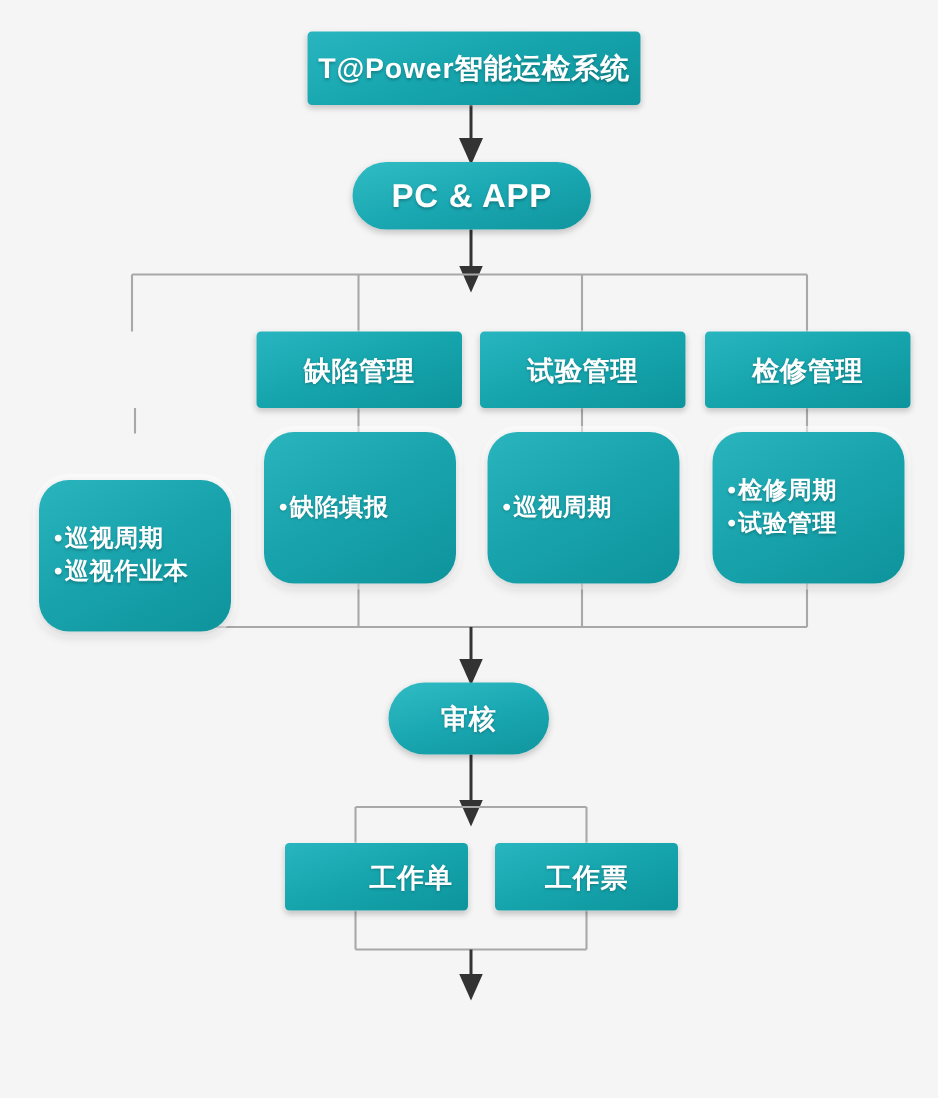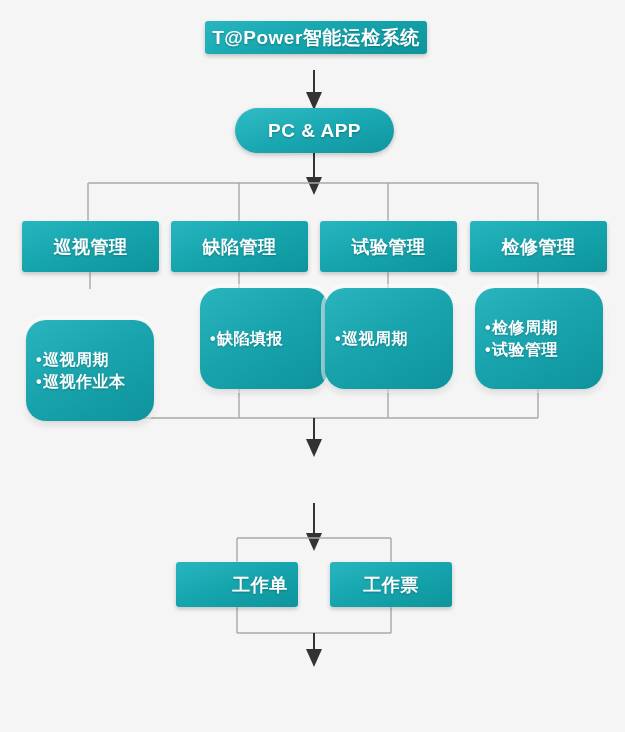--- a/index.html
+++ b/index.html
@@ -82,60 +82,60 @@
     white-space: nowrap;
   }
   .card li::before {
     content: "•";
     margin-right: 1px;
   }
 
   
   #title-node {
     left: 205px; top: 21px;
-    width: 222px; height: 33px;
+    width: 222px; height: 49px;
     font-size: 19px;
   }
   #channel-node {
     left: 235px; top: 108px;
     width: 159px; height: 45px;
-    font-size: 19px;
+    font-size: 22px;
   }
 
   .mgmt {
     top: 221px;
     width: 137px; height: 51px;
     font-size: 18px;
   }
   #mgmt-0 { left: 22px; }
   #mgmt-1 { left: 171px; }
   #mgmt-2 { left: 320px; }
   #mgmt-3 { left: 470px; align-items: center; }
 
   .detail {
     top: 288px;
     width: 128px; height: 101px;
   }
   #detail-0 { left: 26px; margin-top: 32px; }
-  #detail-1 { left: 176px; margin-left: 24px; }
+  #detail-1 { left: 176px; }
   #detail-2 { left: 325px; }
   #detail-3 { left: 475px; }
 
   #review-node {
     left: 259px; top: 455px;
     width: 107px; height: 48px;
     font-size: 18px;
   }
 
   .ticket {
     top: 562px;
     width: 122px; height: 45px;
     font-size: 18px;
   }
-  #ticket-0 { left: 176px; padding-left: 46px; }
+  #ticket-0 { left: 190px; padding-left: 46px; }
   #ticket-1 { left: 330px; }
 
   #notify-node {
     left: 254px; top: 665px;
     width: 117px; height: 48px;
     font-size: 18px;
   }
 </style>
 </head>
 <body>
@@ -185,23 +185,20 @@
   </svg>
 
   <div class="node box" id="title-node">
     <span>T@Power智能运检系统</span>
   </div>
 
   <div class="node pill" id="channel-node">
     <span>PC &amp; APP</span>
   </div>
 
-  <div class="node box mgmt" id="mgmt-0">
-    <span>巡视管理</span>
-  </div>
   <div class="node box mgmt" id="mgmt-1">
     <span>缺陷管理</span>
   </div>
   <div class="node box mgmt" id="mgmt-2">
     <span>试验管理</span>
   </div>
   <div class="node box mgmt" id="mgmt-3">
     <span>检修管理</span>
   </div>
 
@@ -221,20 +218,23 @@
         <li>巡视周期</li>
       </ul>
   </div>
   <div class="node card detail" id="detail-3">
     <ul>
         <li>检修周期</li>
         <li>试验管理</li>
       </ul>
   </div>
 
+  <div class="node pill" id="review-node">
+    <span>审核</span>
+  </div>
 
   <div class="node box ticket" id="ticket-0">
     <span>工作单</span>
   </div>
   <div class="node box ticket" id="ticket-1">
     <span>工作票</span>
   </div>
 
 
 </div>

